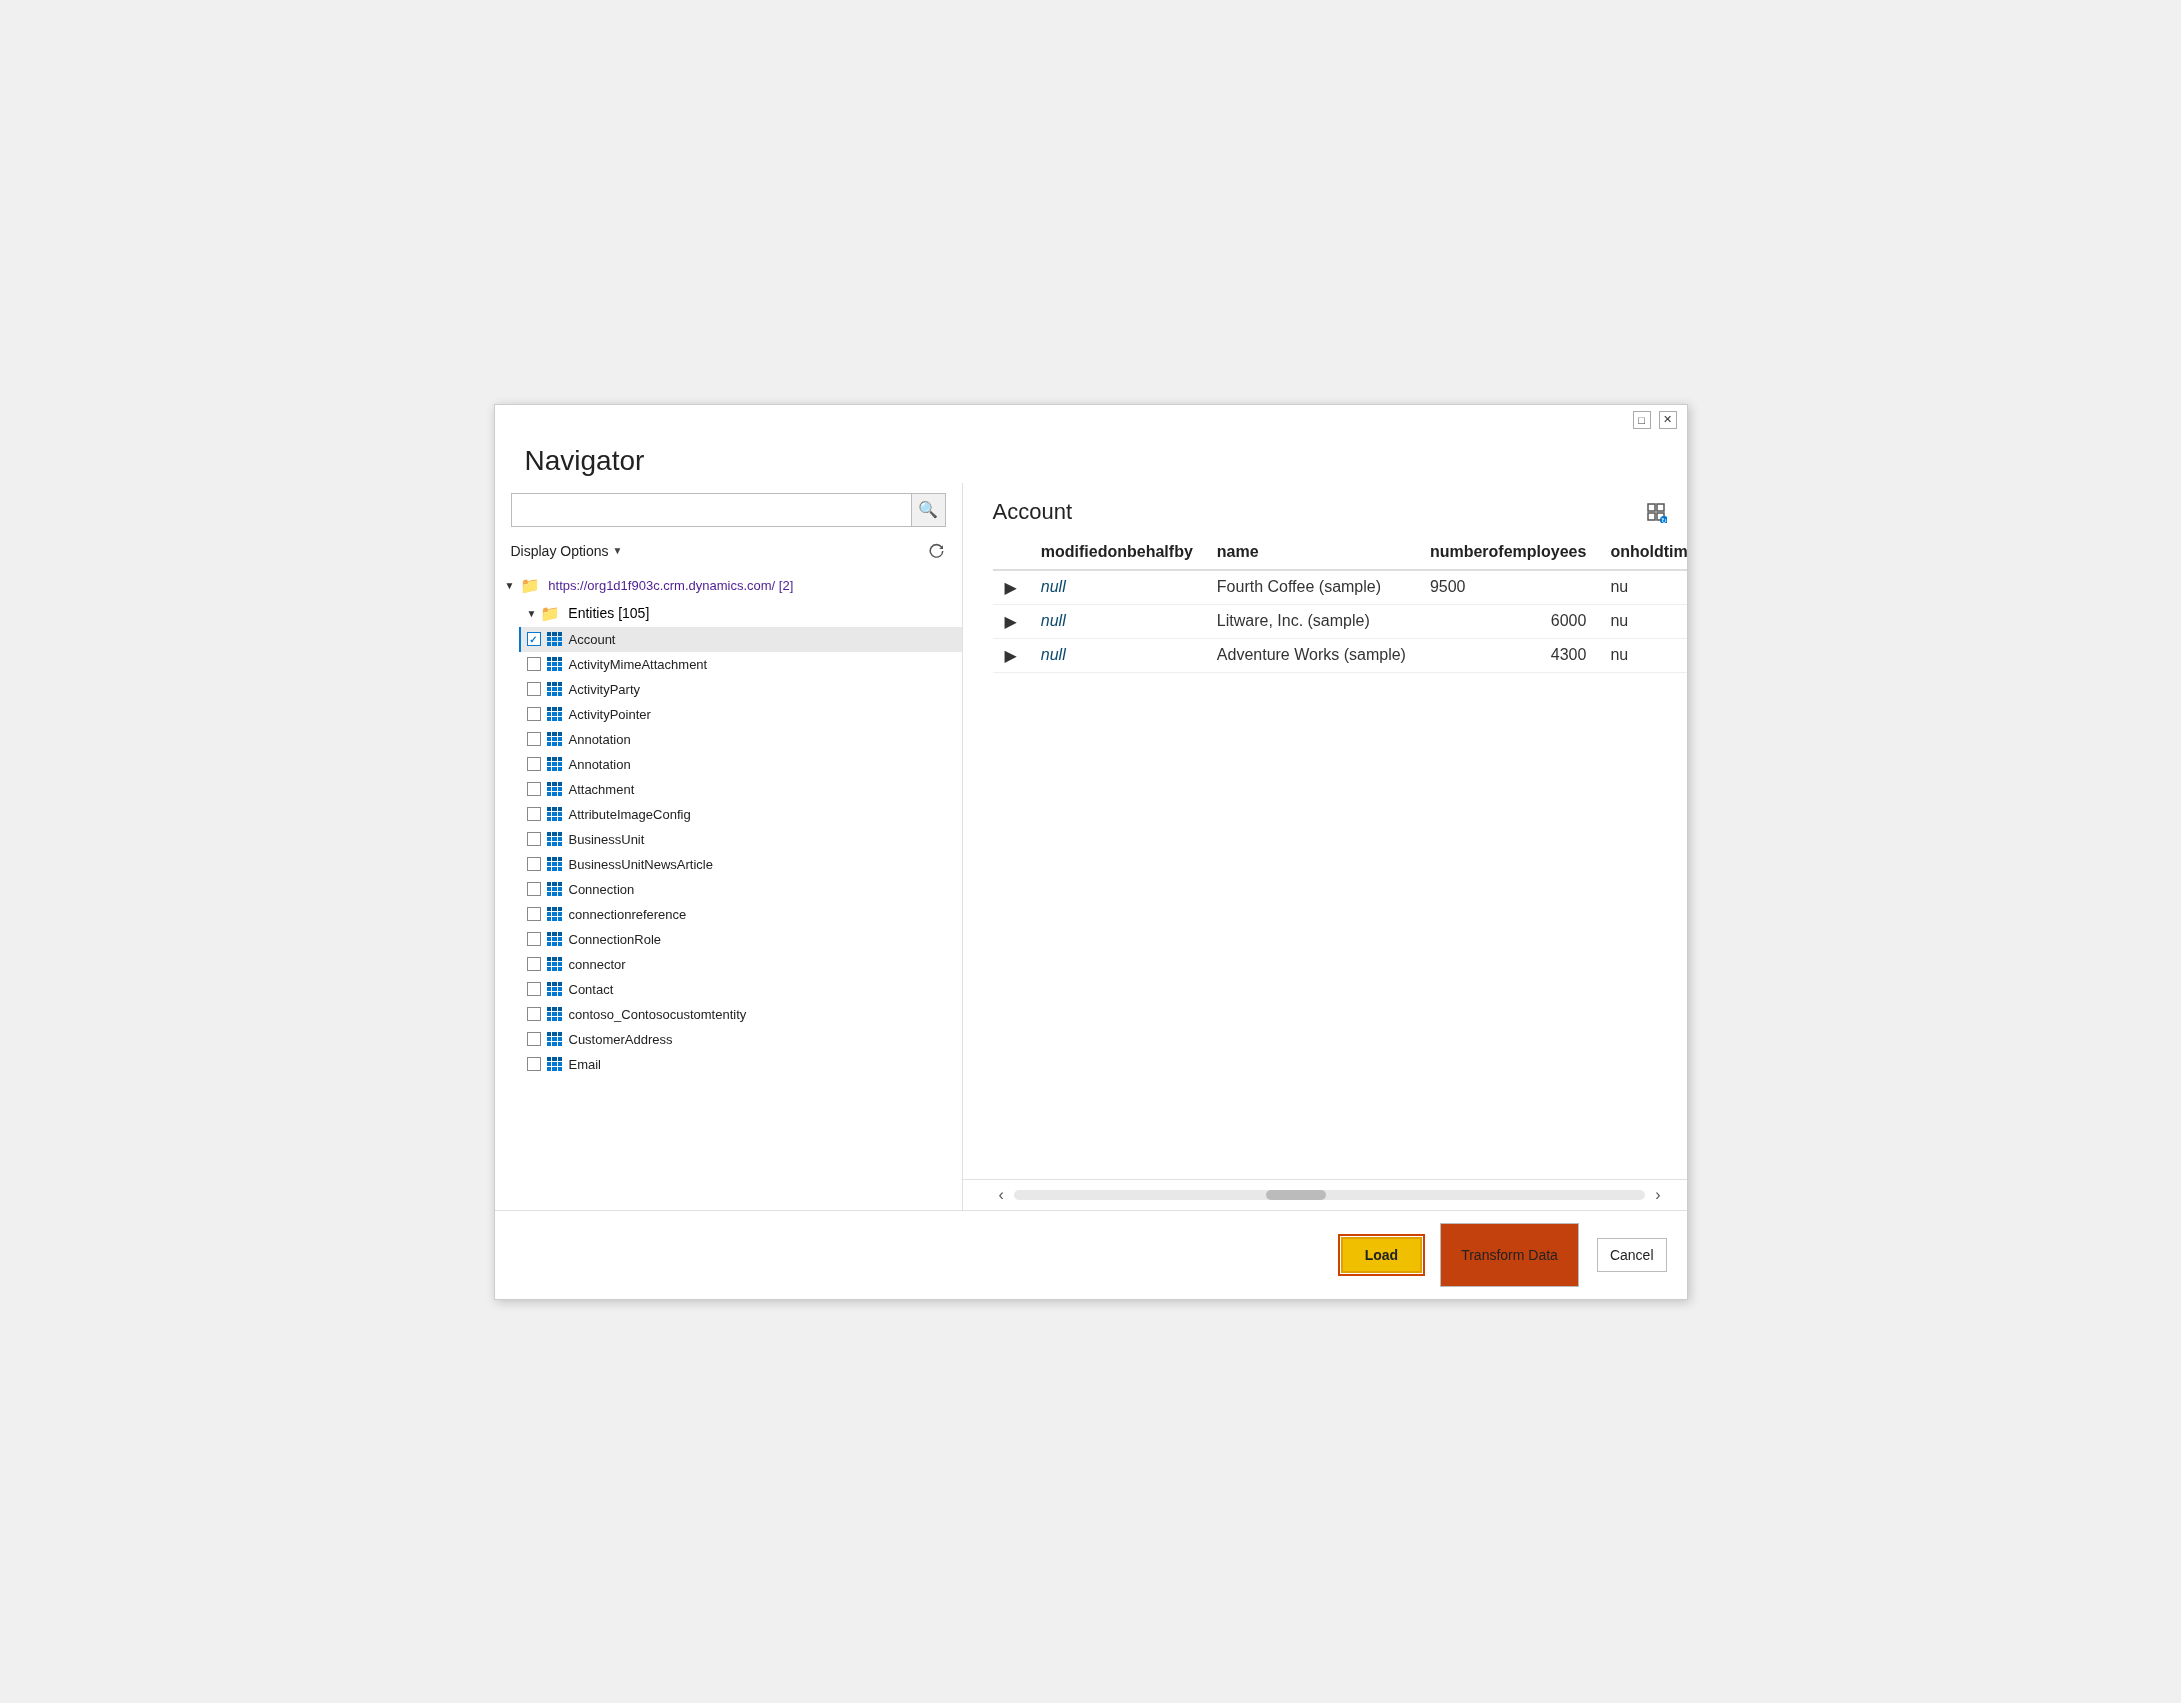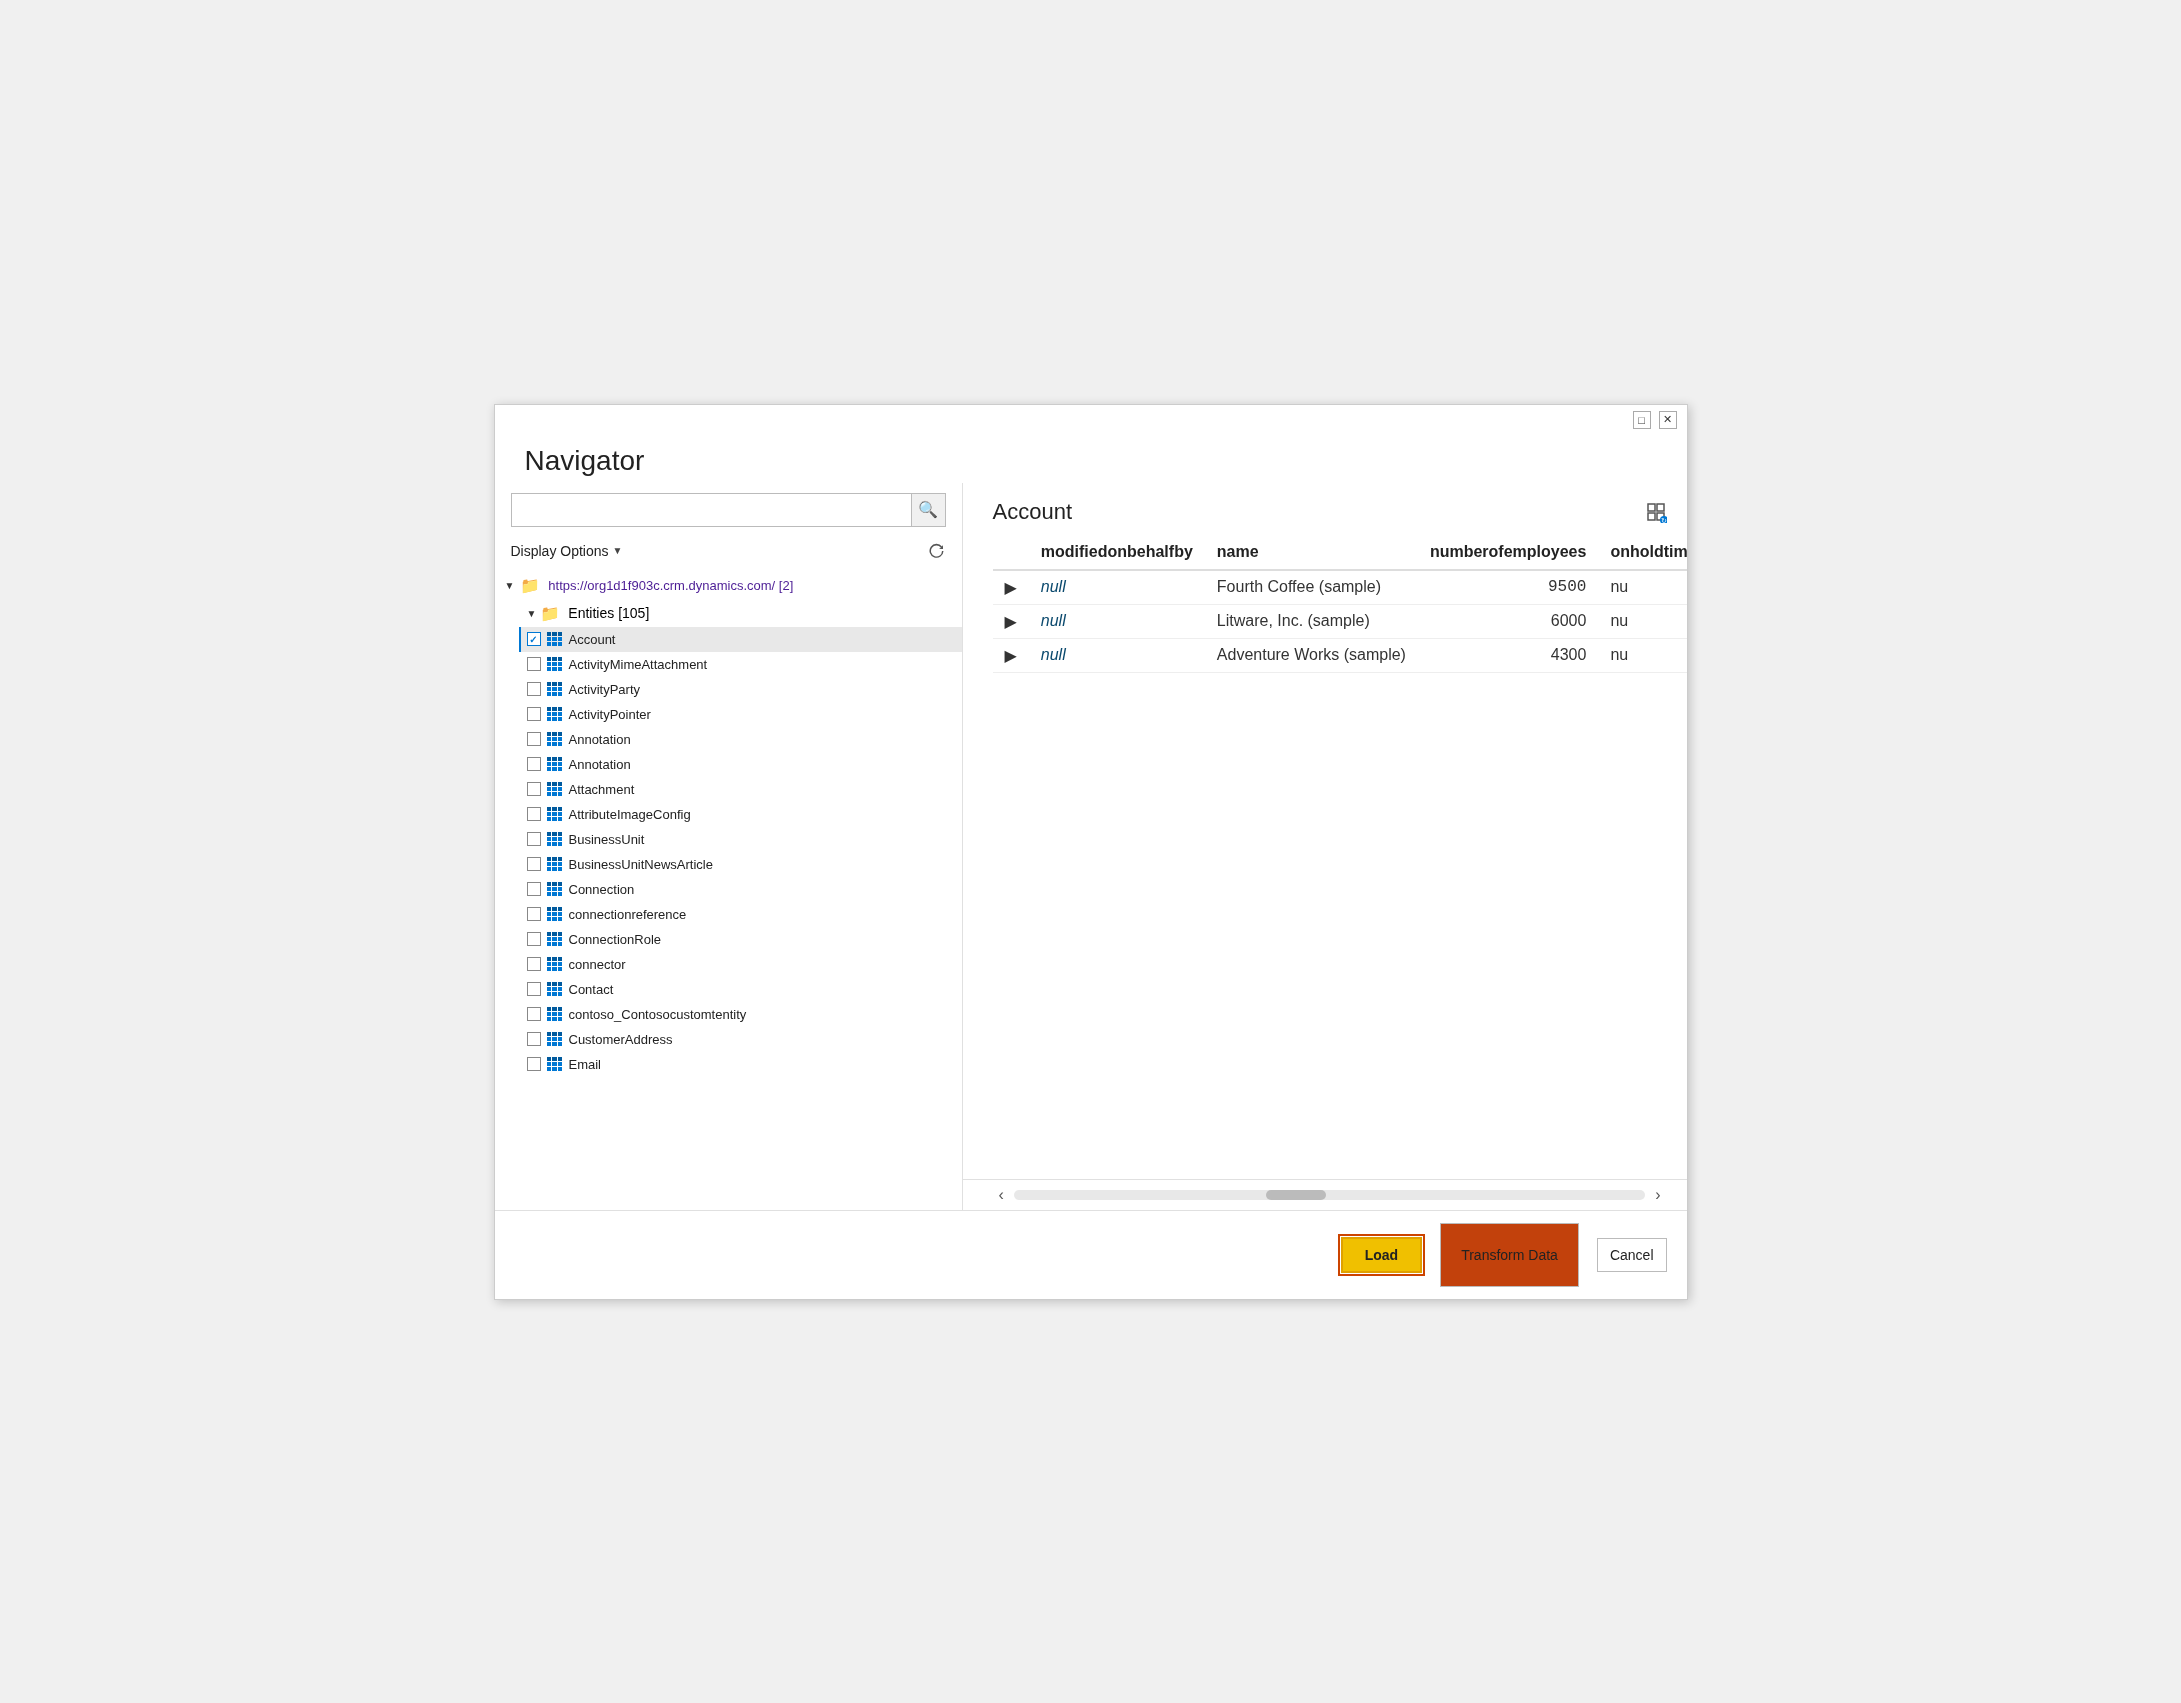--- a/index.html
+++ b/index.html
@@ -709,21 +709,21 @@
                 <th>name</th>
                 <th>numberofemployees</th>
                 <th>onholdtime</th>
               </tr>
           </thead>
           <tbody id="table-body">
           <tr>
                 <td class="row-indicator">▶</td>
                 <td class="null-val">null</td>
                 <td>Fourth Coffee (sample)</td>
-                <td style="text-align: right; font-family: Liberation Mono, monospace;">9500</td>
+                <td style="">9500</td>
                 <td>nu</td>
               </tr>
               <tr>
                 <td class="row-indicator">▶</td>
                 <td class="null-val">null</td>
                 <td>Litware, Inc. (sample)</td>
                 <td style="text-align: right;">6000</td>
                 <td>nu</td>
               </tr>
               <tr>

